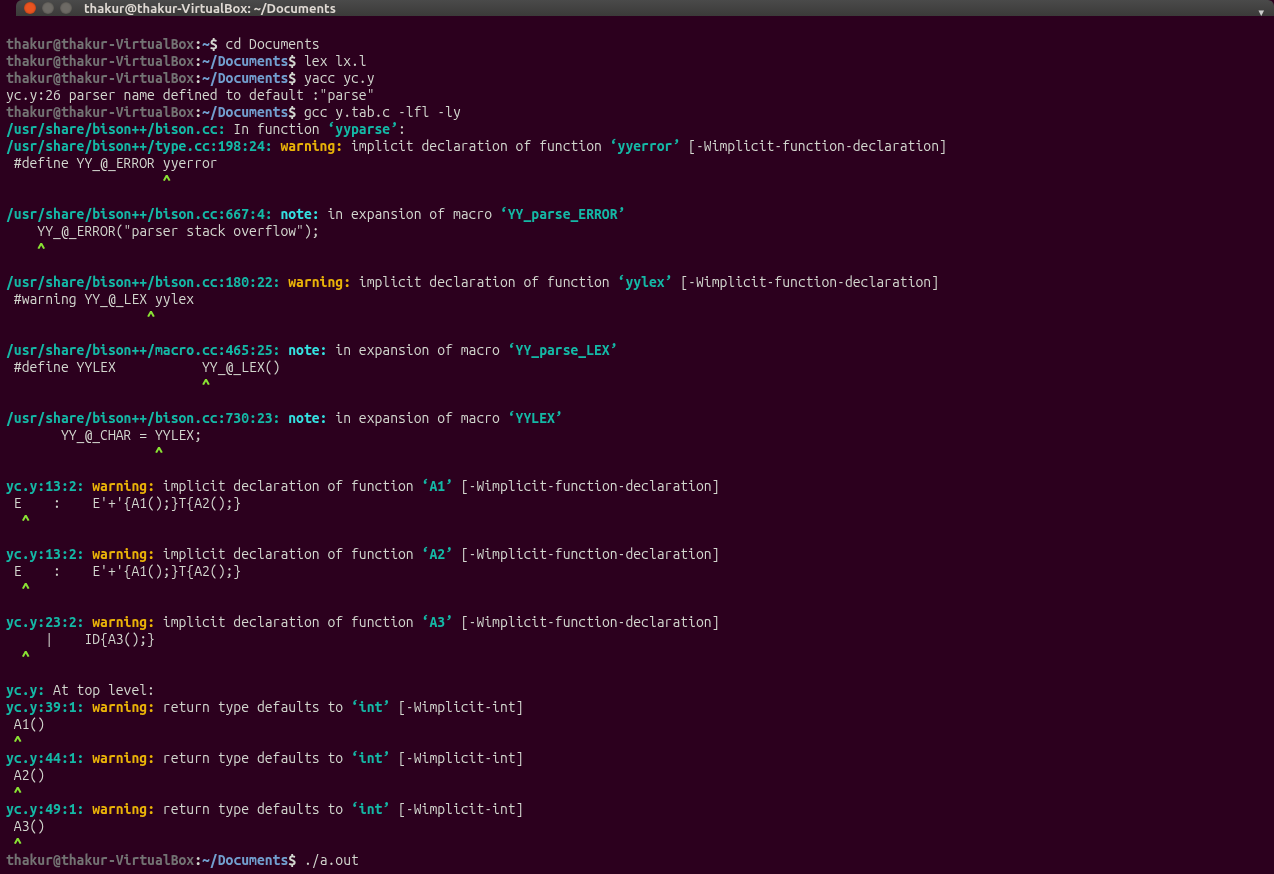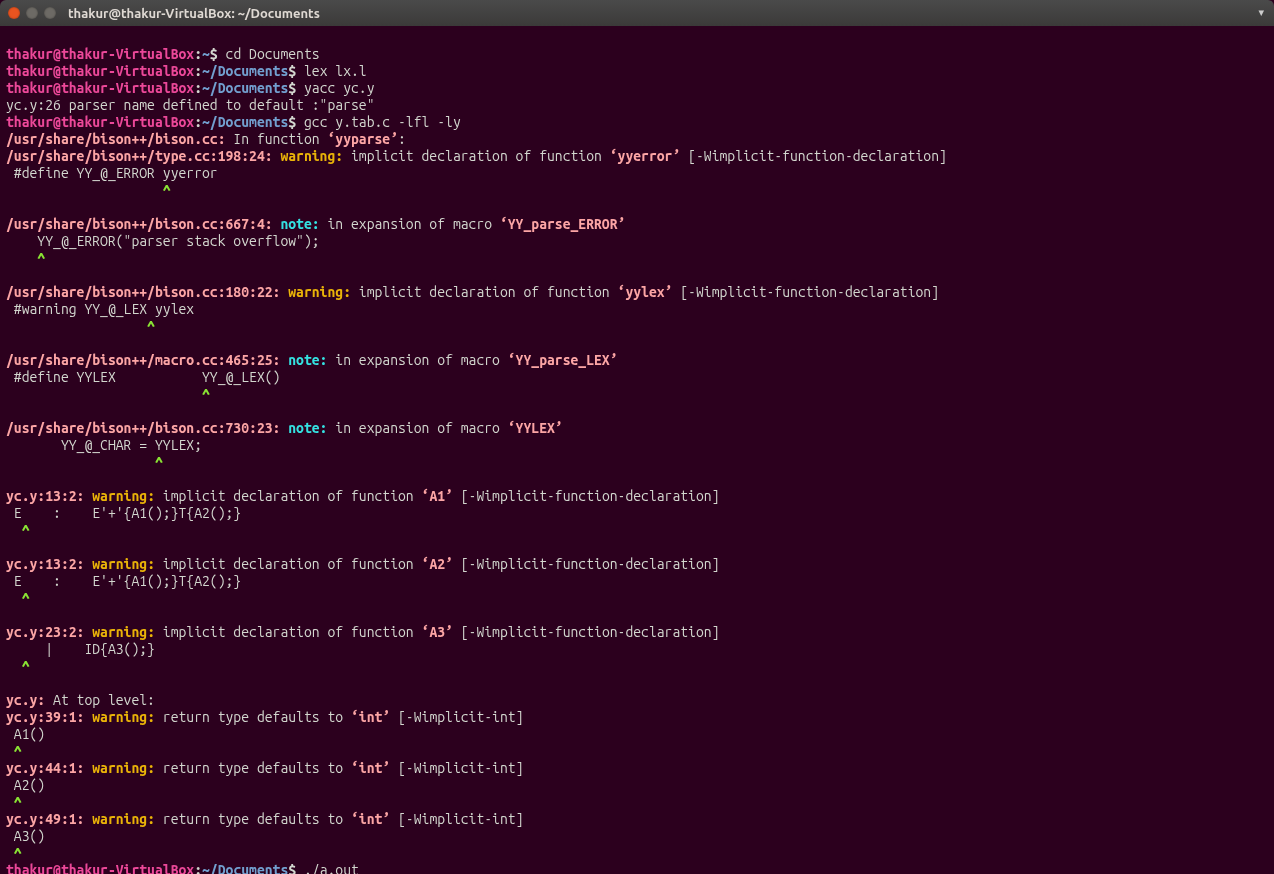--- a/index.html
+++ b/index.html
@@ -11,52 +11,53 @@
   }
   .window{
     width:1274px;
     height:874px;
     background:#2c001e;
     position:relative;
     box-sizing:border-box;
     overflow:hidden;
   }
   .titlebar{
-    height:26px;
+    height:16px;
     background:linear-gradient(#4a4a4a,#3b3a39);
     color:#dfd9d3;
     display:flex;
     align-items:center;
     padding:0 8px;
     gap:6px;
     font-family:Ubuntu,"Segoe UI",Arial,sans-serif;
     font-size:13px;
     position:relative;
     border-top-left-radius:6px;
     border-top-right-radius:6px;
+    margin-left:16px;
   }
   .btn{width:12px;height:12px;border-radius:50%;display:inline-block;box-shadow:inset 0 0 2px rgba(0,0,0,.4);}
   .btn.close{background:#e95420;}
   .btn.min{background:#6d6a65;}
   .btn.max{background:#6d6a65;}
   .title-text{margin-left:6px;font-weight:bold;}
   .arrow{position:absolute;right:10px;top:6px;font-size:11px;color:#ccc;}
   .terminal{
     padding:3px 6px 8px 6px;
     line-height:17px;
     white-space:pre;
     font-size:14px;
     font-weight:bold;
   }
-  .ps1-user{color:#ec4899;font-weight:bold;}
+  .ps1-user{color:#737373;font-weight:bold;}
   .ps1-path{color:#729fcf;font-weight:bold;}
   .ps1-d{color:#d3d7cf;}
   .cmd{color:#d3d7cf;font-weight:normal;}
   .out{color:#d3d7cf;font-weight:normal;}
-  .bold{color:#fca5a5;font-weight:bold;}
+  .bold{color:#14b8a6;font-weight:bold;}
   .warn{color:#eab308;font-weight:bold;}
   .note{color:#34e2e2;font-weight:bold;}
   .caret{color:#8ae234;font-weight:bold;}
 </style>
 </head>
 <body>
 
 <div class="window">
   <div class="titlebar">
     <span class="btn close"></span>

